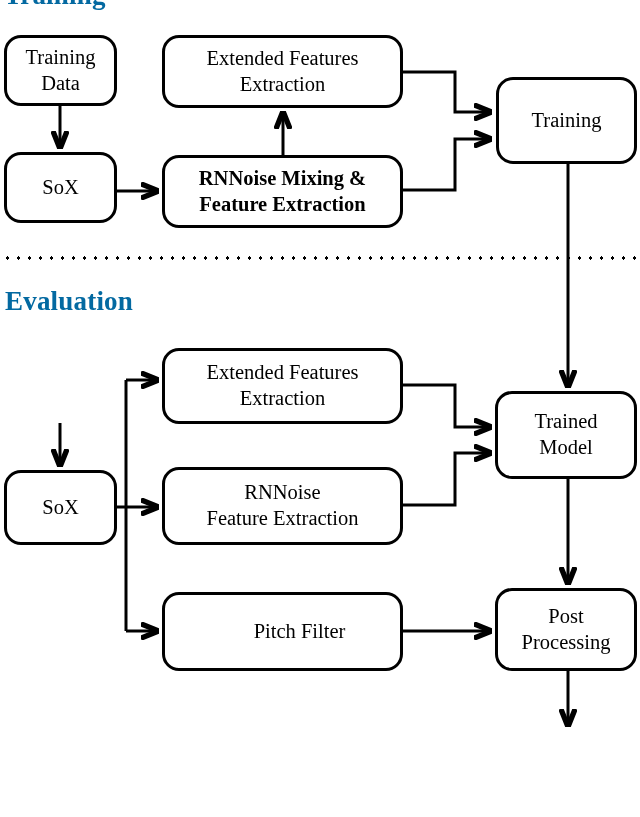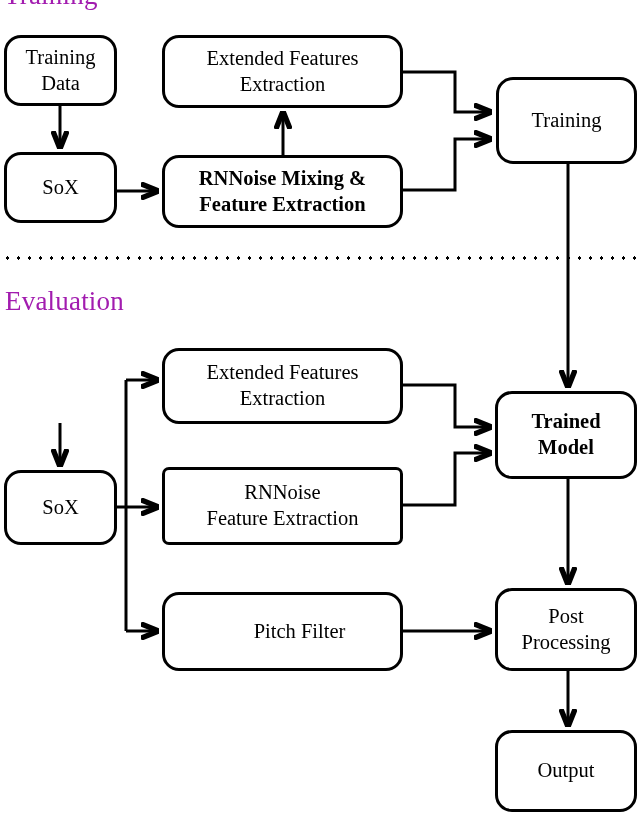--- a/index.html
+++ b/index.html
@@ -11,22 +11,22 @@
     position: relative;
     width: 640px;
     height: 817px;
     background: #ffffff;
     overflow: hidden;
     font-family: "Liberation Serif", "DejaVu Serif", serif;
   }
   .section-title {
     position: absolute;
     font-family: "Liberation Serif", "DejaVu Serif", serif;
-    font-weight: normal;
-    color: #a21caf;
+    font-weight: bold;
+    color: #0369a1;
     white-space: nowrap;
     letter-spacing: 0.2px;
   }
   #title-training {
     left: 4px;
     top: -20px;
     font-size: 27px;
   }
   #title-evaluation {
     left: 5px;
@@ -157,36 +157,33 @@
 
   <div class="node" style="left:4px; top:470px; width:113px; height:75px;">
     <span>SoX</span>
   </div>
 
   <div class="node" style="left:162px; top:348px; width:241px; height:76px;">
     <span>Extended Features
 Extraction</span>
   </div>
 
-  <div class="node" style="left:162px; top:467px; width:241px; height:78px;border-radius:7px;">
+  <div class="node" style="left:162px; top:467px; width:241px; height:78px;">
     <span>RNNoise
 Feature Extraction</span>
   </div>
 
   <div class="node" style="left:162px; top:592px; width:241px; height:79px;padding-left:40px;">
     <span>Pitch Filter</span>
   </div>
 
-  <div class="node" style="left:495px; top:391px; width:142px; height:88px;font-weight:bold;">
+  <div class="node" style="left:495px; top:391px; width:142px; height:88px;">
     <span>Trained
 Model</span>
   </div>
 
   <div class="node" style="left:495px; top:588px; width:142px; height:83px;">
     <span>Post
 Processing</span>
   </div>
 
-  <div class="node" style="left:495px; top:730px; width:142px; height:82px;">
-    <span>Output</span>
-  </div>
 
 </div>
 
 </body></html>

